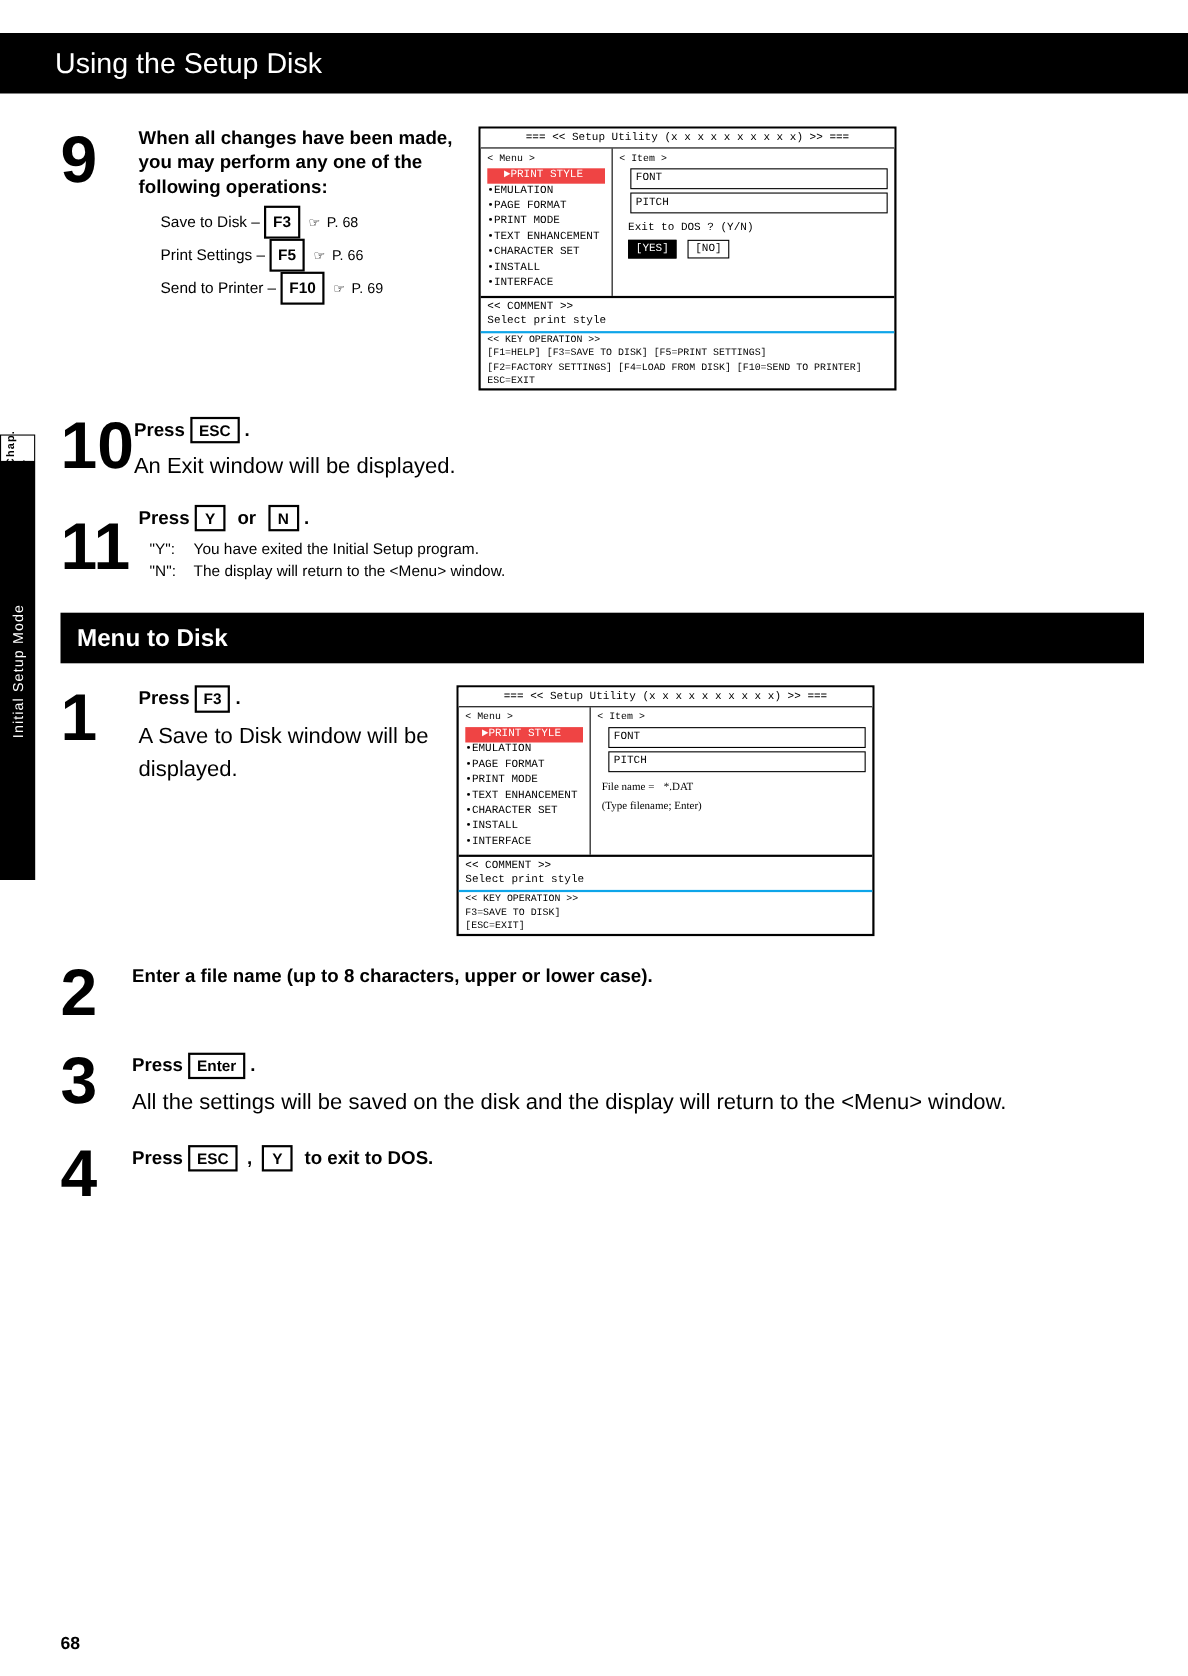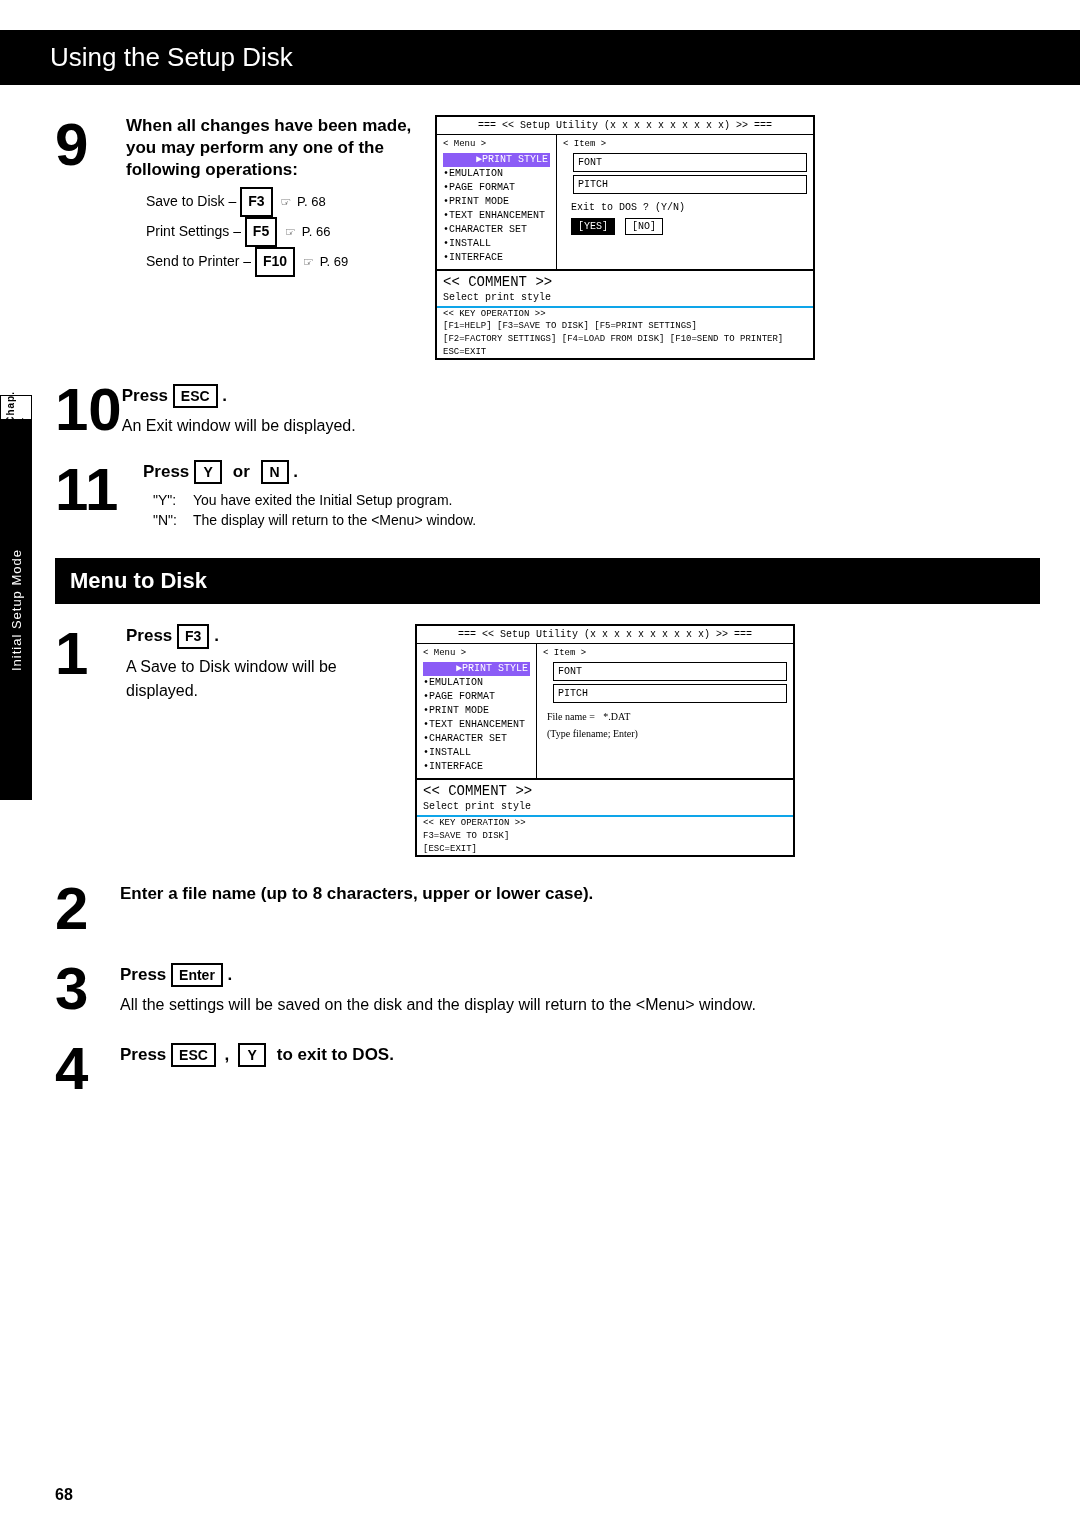--- a/index.html
+++ b/index.html
@@ -101,21 +101,21 @@
 
     .step-title {
       font-size: 17px;
       font-weight: bold;
       font-family: Arial, sans-serif;
       margin-bottom: 6px;
       line-height: 1.3;
     }
 
     .step-body {
-      font-size: 16px;
+      font-size: 20px;
       font-family: Arial, sans-serif;
       line-height: 1.5;
       margin-top: 6px;
     }
 
     
     .step-with-screen {
       display: flex;
       gap: 20px;
       margin-bottom: 22px;
@@ -170,24 +170,23 @@
     }
     .screen-menu-title {
       font-size: 9px;
       margin-bottom: 2px;
     }
     .screen-menu-item {
       font-size: 10px;
       line-height: 1.4;
     }
     .screen-menu-item.selected {
-      background: #8b5cf6;
+      background: #ef4444;
       color: #fff;
-      padding: 0 2px;
-      text-align: right;
+      padding: 0 15px;
     }
     .screen-item-panel {
       padding: 4px 6px;
       flex: 1;
     }
     .screen-item-title {
       font-size: 9px;
       margin-bottom: 2px;
     }
     .screen-item-box {
@@ -215,21 +214,21 @@
     .screen-btn.selected {
       background: #000;
       color: #fff;
     }
     .screen-comment {
       border-top: 2px solid #000;
       padding: 2px 6px;
       font-size: 10px;
     }
     .screen-comment-title {
-      font-size: 14px;
+      font-size: 10px;
     }
     .screen-keyop {
       border-top: 2px solid #0ea5e9;
       padding: 0 6px;
       font-size: 9px;
       line-height: 1.4;
     }
     .screen-keyop-title {
       font-size: 9px;
     }
@@ -381,21 +380,21 @@
         <div class="step-title">
           <span>Press</span>
           <span class="key">ESC</span>
           <span> .</span>
         </div>
         <div class="step-body">An Exit window will be displayed.</div>
       </div>
     </div>
 
     <div style="margin-bottom:20px;">
-      <div style="display:flex;align-items:flex-start;gap:23px;">
+      <div style="display:flex;align-items:flex-end;gap:6px;">
         <div class="step-num-large">
           <span>11</span>
         </div>
         <div>
           <div class="step-title">
             <span>Press</span>
             <span class="key">Y</span>
             <span style="margin:0 6px;">or</span>
             <span class="key">N</span>
             <span> .</span>

